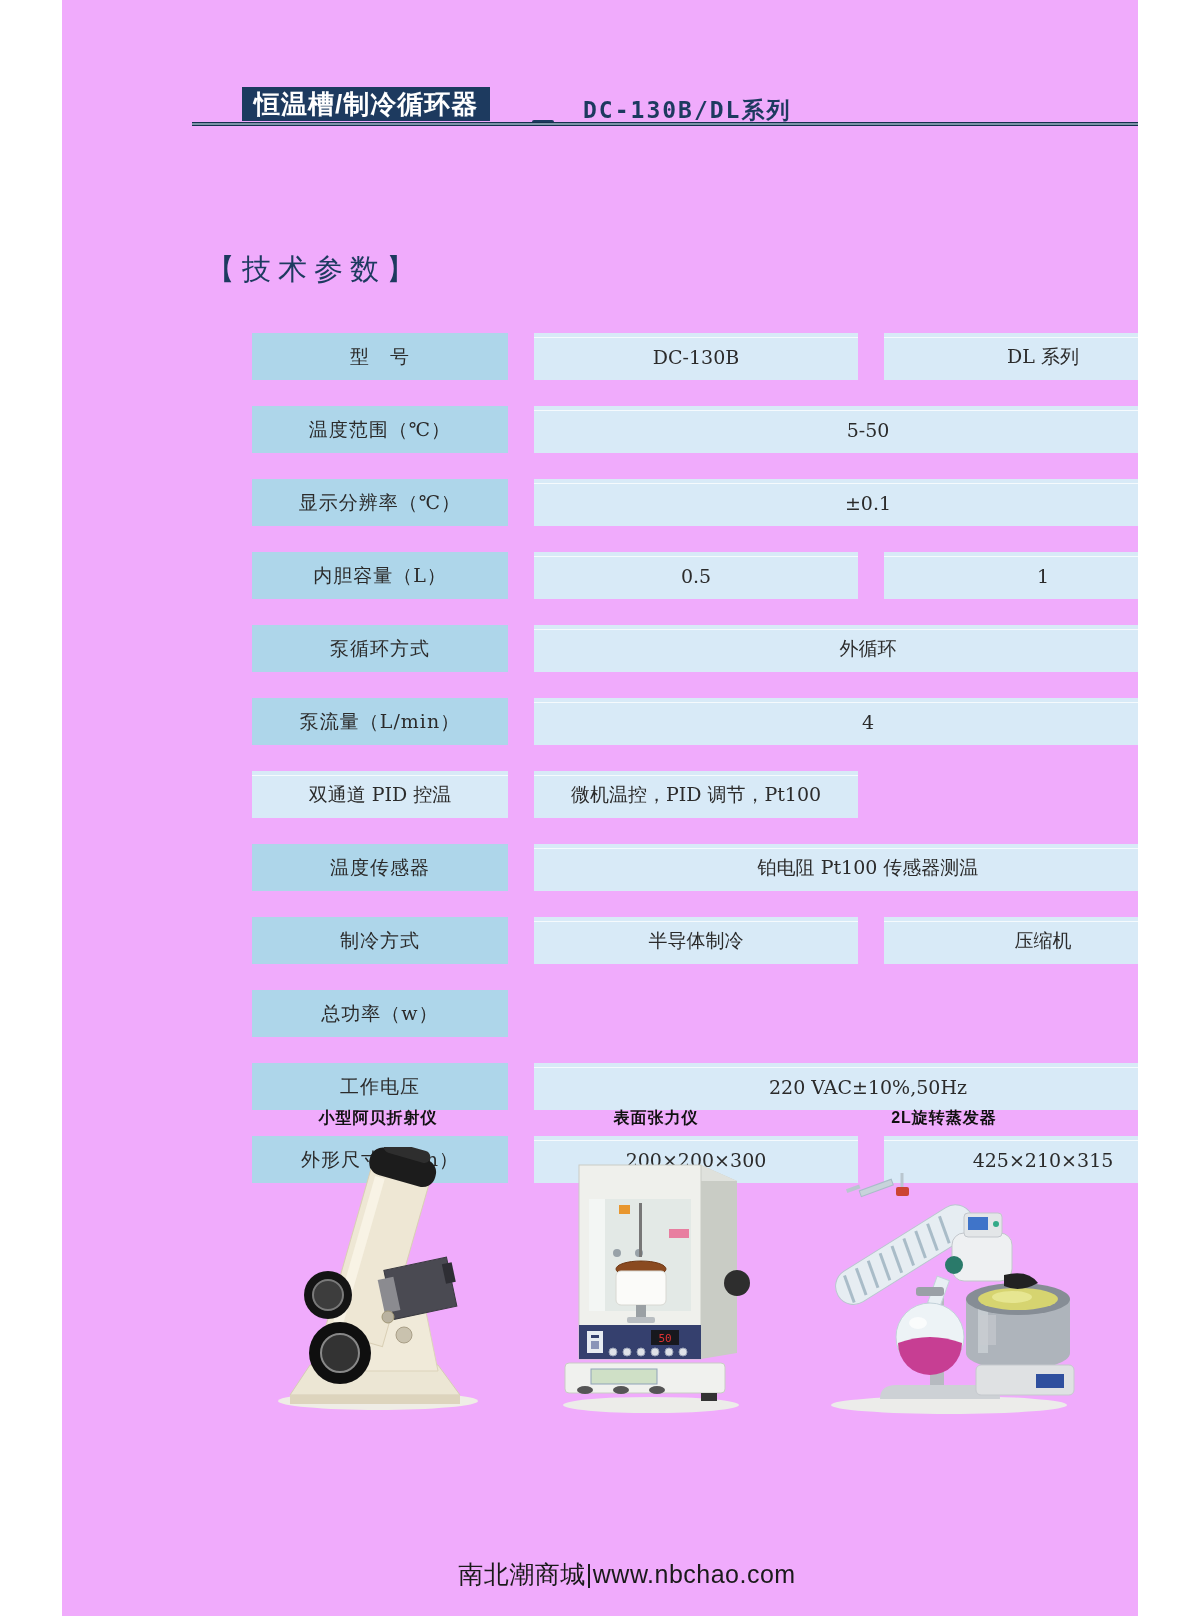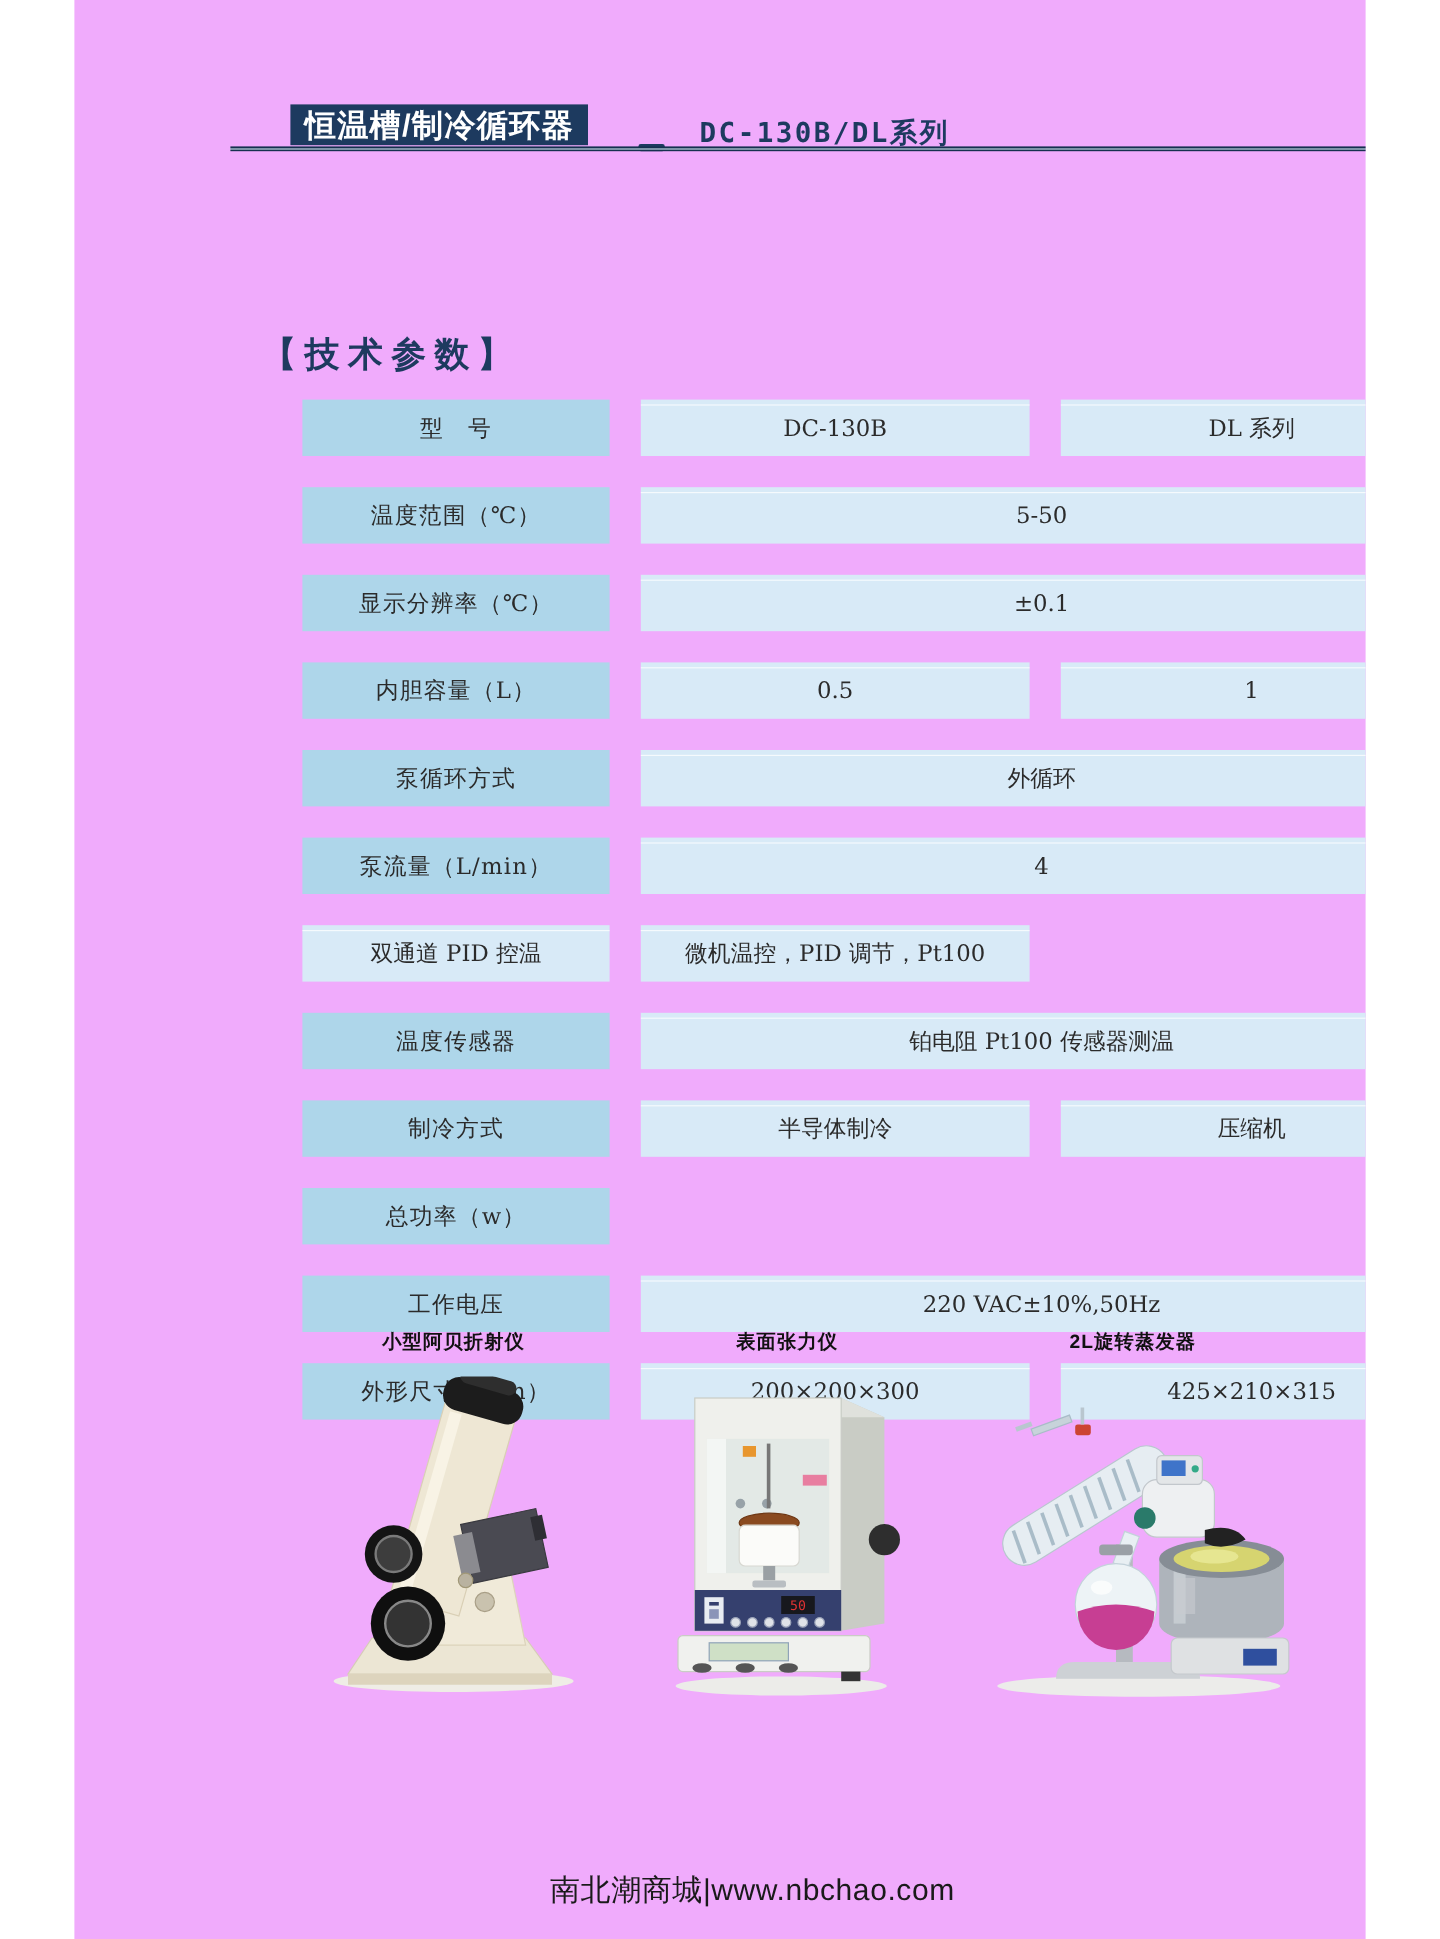--- a/index.html
+++ b/index.html
@@ -30,22 +30,22 @@
   .model-text{
     color:#1d3a5f;font-weight:bold;font-size:23px;letter-spacing:2px;
     font-family:"DejaVu Sans Mono", monospace;
   }
   .header-rule{
     position:absolute;left:130px;top:122px;width:982px;height:4px;
     background:linear-gradient(#16304f 0 28%, #7d93a8 28% 72%, #16304f 72% 100%);
   }
   
   .section-title{
-    position:absolute;left:156px;
-    color:#1d3a5f;font-size:29px;font-weight:700;letter-spacing:7px;margin-top:26px;
+    position:absolute;left:144px;
+    color:#1d3a5f;font-size:29px;font-weight:400;letter-spacing:7px;
   }
   .section-title.specs{top:250px;}
   .section-title.accessories{top:1032px;}
   
   .spec-table{
     position:absolute;left:190px;top:333px;width:908px;
     display:grid;
     grid-template-columns:256px 324px 318px;
     column-gap:5px;row-gap:5px;
     grid-auto-rows:47px;

